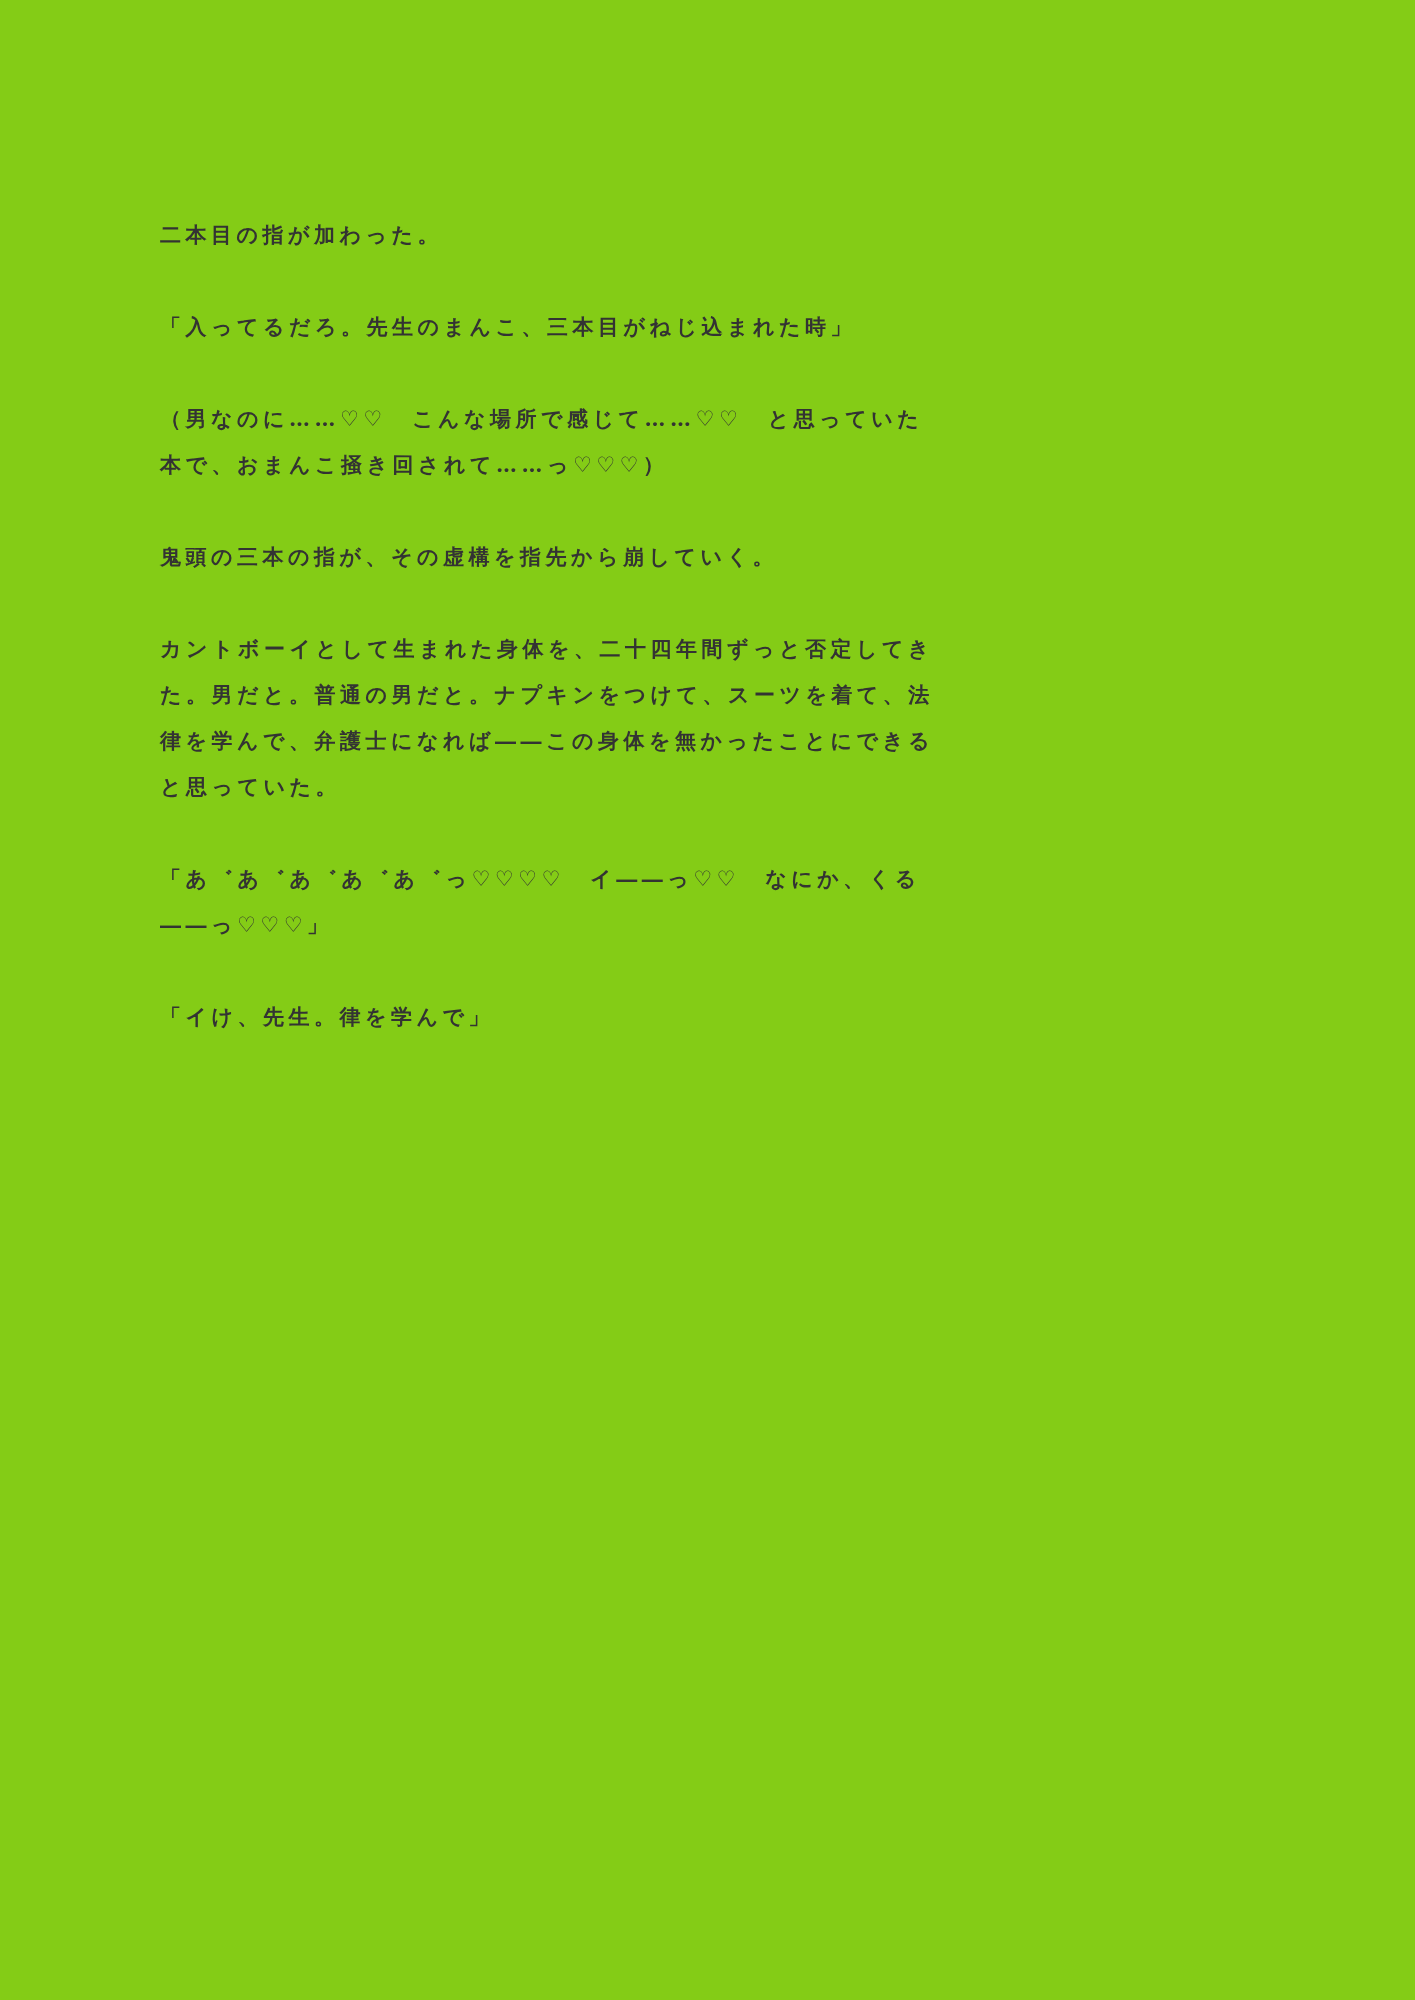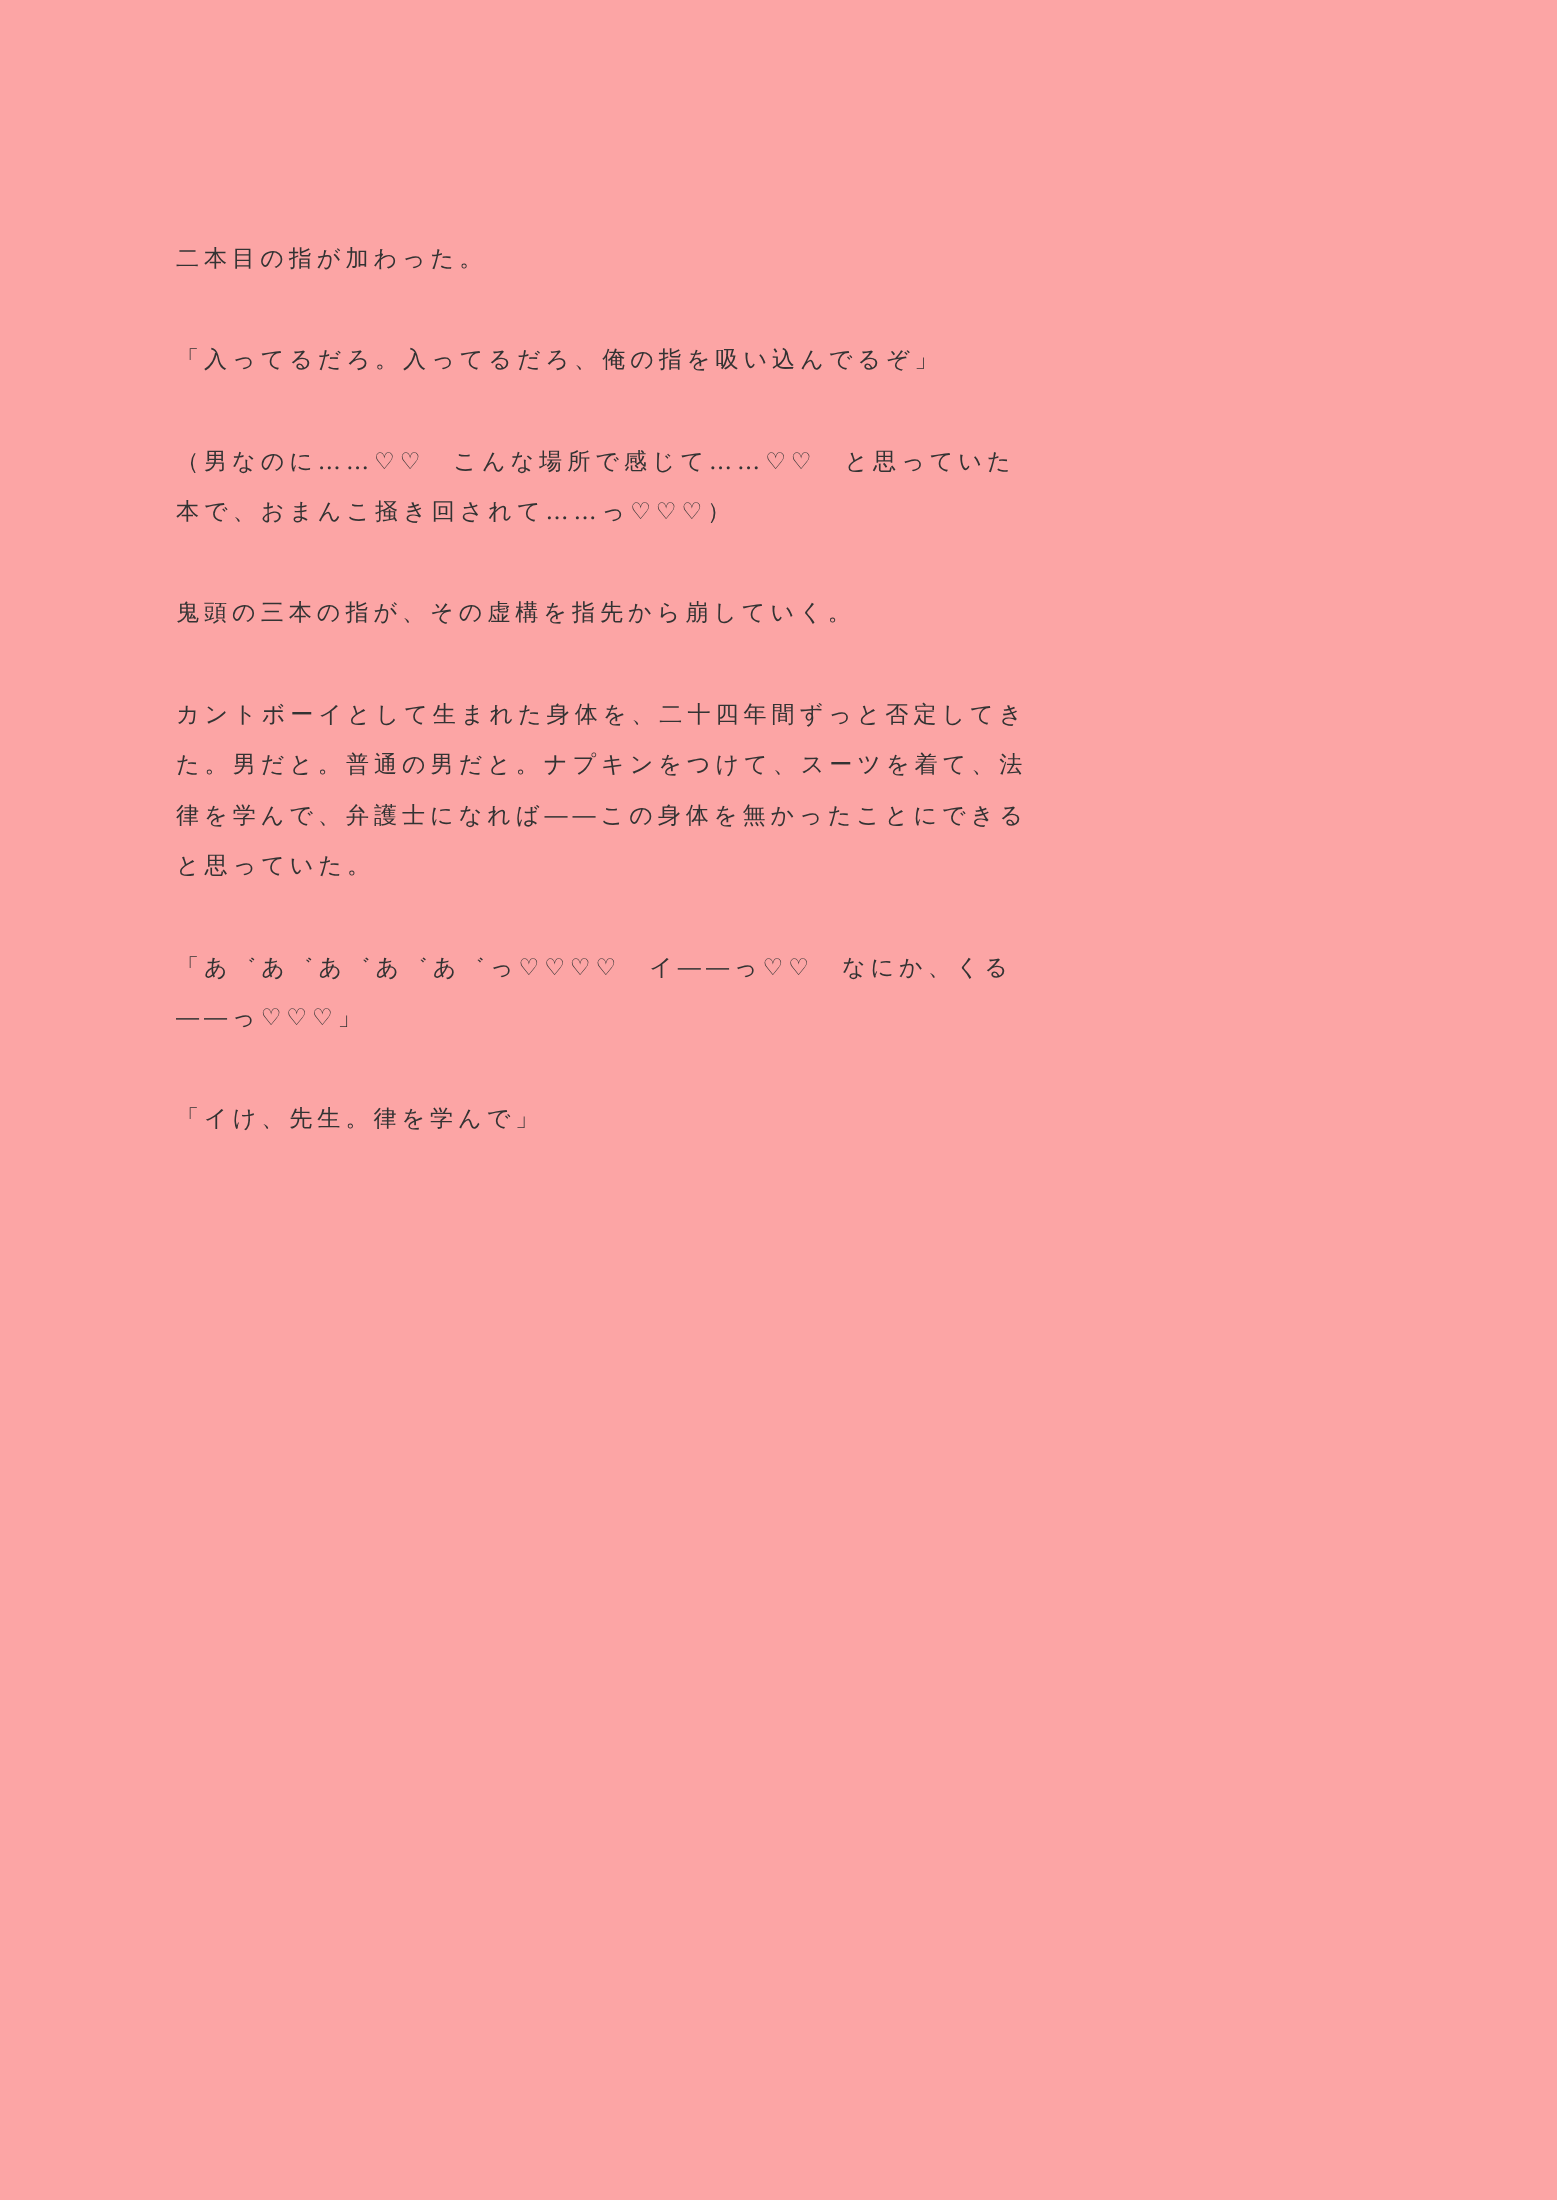--- a/index.html
+++ b/index.html
@@ -11,42 +11,43 @@
     width: 1415px;
     height: 2000px;
     overflow: hidden;
     font-family: "DejaVu Serif", "Liberation Serif", serif;
   }
   .page {
     box-sizing: border-box;
     width: 1415px;
     height: 2000px;
     padding: 212px 63px 0 160px;
-    background: #fca5a5;
+    background: #84cc16;
+    font-weight: bold;
   }
   .text-block {
     width: 790px;
   }
   p.para {
     margin: 0 0 46px 0;
     font-size: 21px;
     line-height: 46px;
     letter-spacing: 4.5px;
     color: #333333;
     white-space: pre-line;
     text-align: left;
   }
 </style>
 </head>
 <body>
 
 <div class="page">
   <div class="text-block">
     <p class="para">二本目の指が加わった。</p>
-    <p class="para">「入ってるだろ。入ってるだろ、俺の指を吸い込んでるぞ」</p>
+    <p class="para">「入ってるだろ。先生のまんこ、三本目がねじ込まれた時」</p>
     <p class="para">（男なのに……♡♡　こんな場所で感じて……♡♡　と思っていた
 本で、おまんこ掻き回されて……っ♡♡♡）</p>
     <p class="para">鬼頭の三本の指が、その虚構を指先から崩していく。</p>
     <p class="para">カントボーイとして生まれた身体を、二十四年間ずっと否定してき
 た。男だと。普通の男だと。ナプキンをつけて、スーツを着て、法
 律を学んで、弁護士になれば――この身体を無かったことにできる
 と思っていた。</p>
     <p class="para">「あ゛あ゛あ゛あ゛あ゛っ♡♡♡♡　イ――っ♡♡　なにか、くる
 ――っ♡♡♡」</p>
     <p class="para">「イけ、先生。律を学んで」</p>

